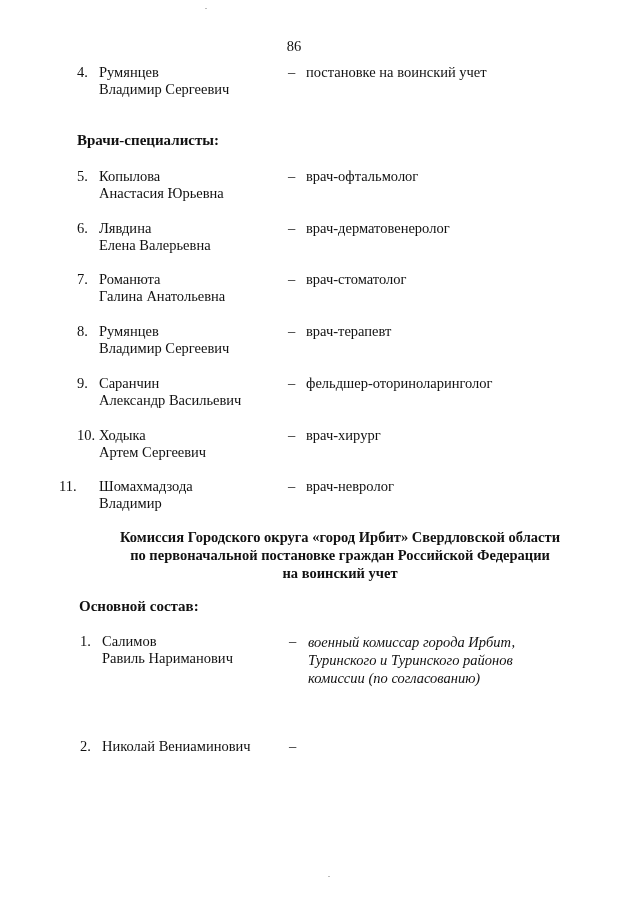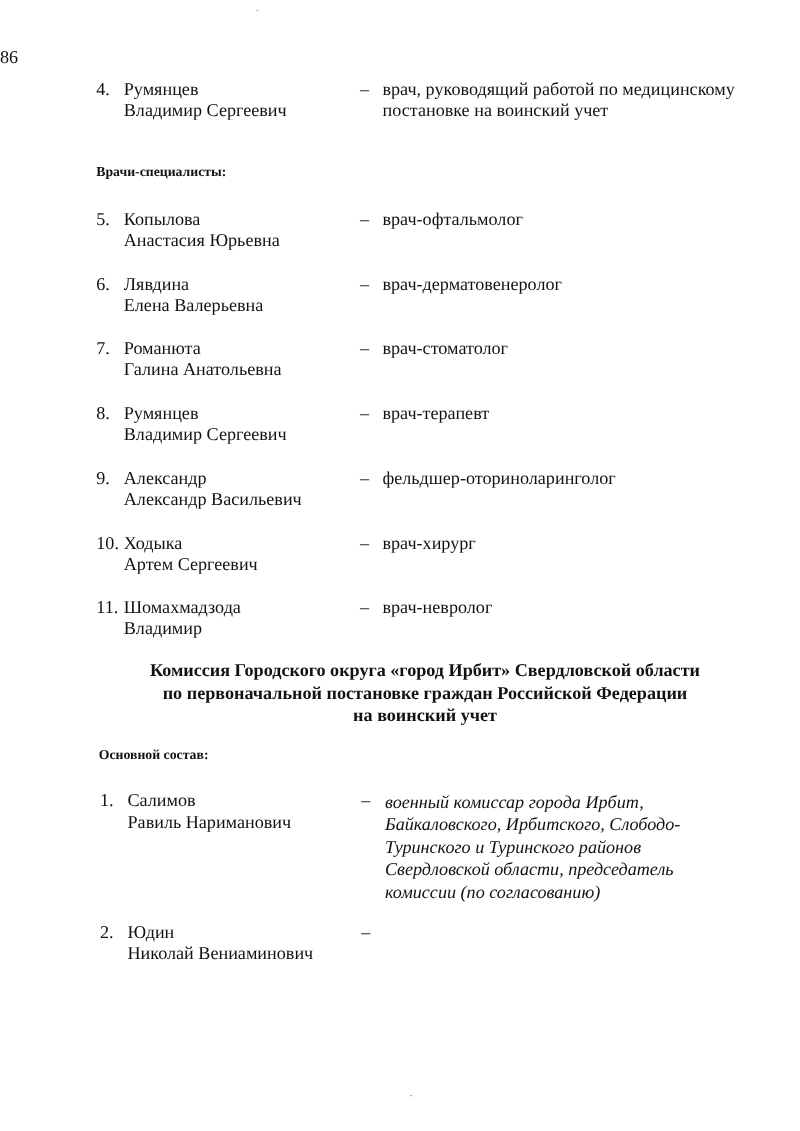--- a/index.html
+++ b/index.html
@@ -1,50 +1,49 @@
 <!DOCTYPE html>
 <html><head>
   <meta charset="utf-8">
   <style>
     html, body { margin: 0; padding: 0; background: #ffffff; }
     body { width: 640px; height: 905px; position: relative; overflow: hidden;
            font-family: "Liberation Serif", "DejaVu Serif", serif; color: #111; font-size: 14.5px; }
     .abs { position: absolute; }
-    .page-num { left: 0; width: 588px; top: 38px; text-align: left; font-size: 14.5px; }
+    .page-num { left: 0; width: 588px; top: 38px; text-align: center; font-size: 14.5px; }
     .row { position: absolute; left: 0; width: 640px; }
     .num { position: absolute; left: 77px; line-height: 17px; }
     .name { position: absolute; left: 99px; line-height: 17px; }
     .dash { position: absolute; left: 288px; line-height: 17px; }
     .role { position: absolute; left: 306px; line-height: 17px; width: 320px; }
     .row.s2 .num { left: 80px; }
     .row.s2 .name { left: 102px; }
     .row.s2 .dash { left: 289px; }
     .row.s2 .role { left: 308px; line-height: 18px; font-style: italic; }
     .line { display: block; white-space: nowrap; }
-    .heading { position: absolute; left: 77px; font-weight: bold; font-size: 11px; }
+    .heading { position: absolute; left: 77px; font-weight: bold; font-size: 15px; }
     .title { position: absolute; left: 0; width: 680px; text-align: center; font-weight: bold;
              line-height: 18px; font-size: 14.5px; }
     .mark { position: absolute; width: 2px; height: 1px; background: #bbb; }
   </style>
 </head>
 <body>
 
 <div class="mark" style="left:205px; top:8px;"></div>
 
 <div class="abs page-num">86</div>
 
 <div class="row" style="top:64px;">
   <span class="num">4.</span>
   <span class="name">
     <span class="line">Румянцев</span>
     <span class="line">Владимир Сергеевич</span>
   </span>
   <span class="dash">–</span>
   <span class="role">
-    <span class="line">врач, руководящий работой по медицинскому</span>
     <span class="line">постановке на воинский учет</span>
   </span>
 </div>
 
 <div class="heading" style="top:132px;">Врачи-специалисты:</div>
 
 <div id="specialists">
     <div class="row" style="top: 168px;">
       <span class="num">5.</span>
       <span class="name">
@@ -85,41 +84,41 @@
         <span class="line">Владимир Сергеевич</span>
       </span>
       <span class="dash">–</span>
       <span class="role">
         <span class="line">врач-терапевт</span>
       </span>
     </div>
     <div class="row" style="top: 374.8px;">
       <span class="num">9.</span>
       <span class="name">
-        <span class="line">Александр</span>
+        <span class="line">Саранчин</span>
         <span class="line">Александр Васильевич</span>
       </span>
       <span class="dash">–</span>
       <span class="role">
         <span class="line">фельдшер-оториноларинголог</span>
       </span>
     </div>
     <div class="row" style="top: 426.5px;">
       <span class="num" style="left:77px">10.</span>
       <span class="name">
         <span class="line">Ходыка</span>
         <span class="line">Артем Сергеевич</span>
       </span>
       <span class="dash">–</span>
       <span class="role">
         <span class="line">врач-хирург</span>
       </span>
     </div>
     <div class="row" style="top: 478.2px;">
-      <span class="num" style="left:77px">11.</span>
+      <span class="num" style="left:59px">11.</span>
       <span class="name">
         <span class="line">Шомахмадзода</span>
         <span class="line">Владимир</span>
       </span>
       <span class="dash">–</span>
       <span class="role">
         <span class="line">врач-невролог</span>
       </span>
     </div>
   </div>
@@ -134,31 +133,28 @@
 
 <div class="row s2" style="top:633px;">
   <span class="num">1.</span>
   <span class="name">
     <span class="line">Салимов</span>
     <span class="line">Равиль Нариманович</span>
   </span>
   <span class="dash">–</span>
   <span class="role">
     <span class="line">военный комиссар города Ирбит,</span>
-    <span class="line">Байкаловского, Ирбитского, Слободо-</span>
     <span class="line">Туринского и Туринского районов</span>
-    <span class="line">Свердловской области, председатель</span>
     <span class="line">комиссии (по согласованию)</span>
   </span>
 </div>
 
 <div class="row s2" style="top:738px;">
   <span class="num">2.</span>
   <span class="name">
-    <span class="line">Юдин</span>
     <span class="line">Николай Вениаминович</span>
   </span>
   <span class="dash">–</span>
   <span class="role">
   </span>
 </div>
 
 <div class="mark" style="left:328px; top:876px;"></div>
 
 </body></html>

